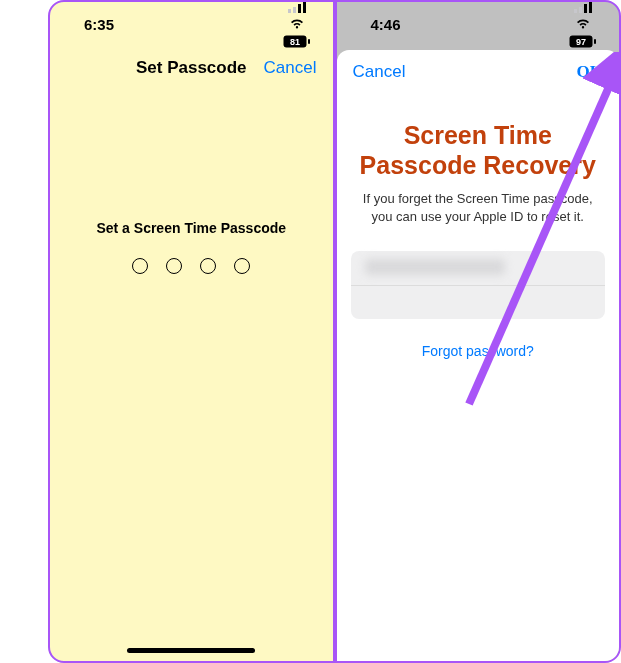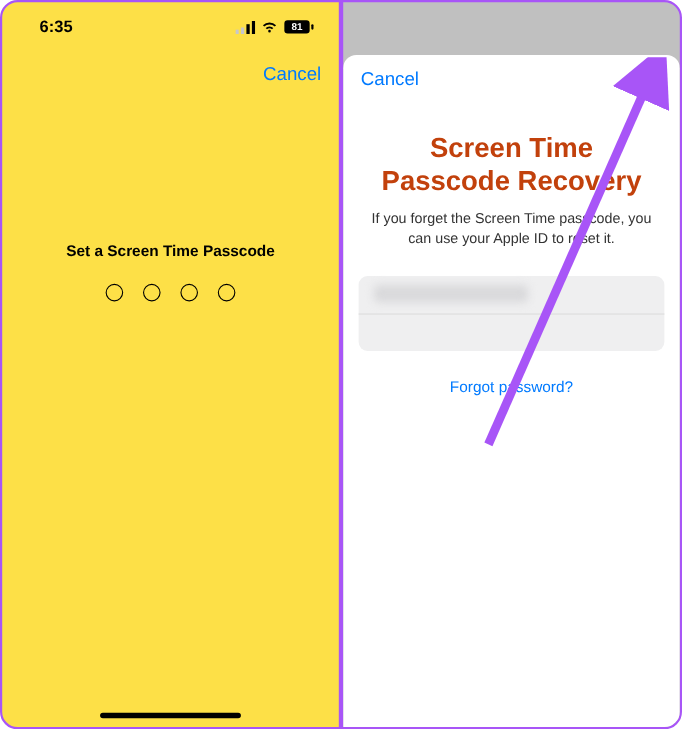--- a/index.html
+++ b/index.html
@@ -11,33 +11,33 @@
       width: 621px;
       height: 663px;
     }
     .phone {
       width: 310px;
       height: 663px;
       border: 2px solid #a855f7;
       position: relative;
       overflow: hidden;
     }
-    .phone.left { border-radius: 16px 0 0 16px; background: #fde047; }
+    .phone.left { border-radius: 16px 0 0 16px; background: #fef9c3; margin-left: 48px; }
     .phone.right { border-radius: 0 16px 16px 0; background: #c0c0c0; }
     .status-bar {
       height: 44px;
       display: flex;
       justify-content: space-between;
       align-items: center;
       padding: 0 22px 0 34px;
       font-size: 15px;
       font-weight: 600;
       color: #000;
     }
-    .status-right { display: flex; align-items: flex-end; gap: 5px; }
+    .status-right { display: flex; align-items: center; gap: 5px; flex-direction: column; }
     .nav-bar {
       height: 44px;
       display: flex;
       align-items: center;
       justify-content: center;
       position: relative;
       padding: 0 16px;
     }
     .nav-title { font-size: 17px; font-weight: 600; color: #000; }
     .nav-cancel-right { position: absolute; right: 16px; font-size: 17px; color: #007aff; }
@@ -150,33 +150,53 @@
           <path d="M8 10.5a1.2 1.2 0 100-2.4 1.2 1.2 0 000 2.4zM4.5 6.5a5 5 0 017 0l-1.2 1.2a3.3 3.3 0 00-4.6 0L4.5 6.5zM2 4a8.5 8.5 0 0112 0l-1.2 1.2a6.8 6.8 0 00-9.6 0L2 4z" fill="#000"></path>
         </svg>
       <svg width="28" height="13" viewBox="0 0 28 13">
           <rect x="0.5" y="0.5" width="23" height="12" rx="3" fill="#000"></rect>
           <rect x="25" y="4" width="2" height="5" rx="1" fill="#000"></rect>
           <text x="12" y="9.5" font-size="9" font-weight="600" fill="#fff" text-anchor="middle">81</text>
         </svg>
     </div>
   </div>
   <div class="nav-bar">
+    <span class="nav-title">Set Passcode</span>
     <span class="nav-cancel-right">Cancel</span>
   </div>
   <div class="prompt">Set a Screen Time Passcode</div>
   <div class="dots">
     <div class="dot"></div>
     <div class="dot"></div>
     <div class="dot"></div>
     <div class="dot"></div>
   </div>
   <div class="home-indicator"></div>
 </div>
 
 <div class="phone right">
+  <div class="status-bar">
+    <span>4:46</span>
+    <div class="status-right">
+      <svg width="18" height="12" viewBox="0 0 18 12">
+          <rect x="0" y="8" width="3" height="4" fill="#c7c7cc"></rect>
+          <rect x="5" y="6" width="3" height="6" fill="#c7c7cc"></rect>
+          <rect x="10" y="3" width="3" height="9" fill="#000"></rect>
+          <rect x="15" y="0" width="3" height="12" fill="#000"></rect>
+        </svg>
+      <svg width="16" height="12" viewBox="0 0 16 12">
+          <path d="M8 10.5a1.2 1.2 0 100-2.4 1.2 1.2 0 000 2.4zM4.5 6.5a5 5 0 017 0l-1.2 1.2a3.3 3.3 0 00-4.6 0L4.5 6.5zM2 4a8.5 8.5 0 0112 0l-1.2 1.2a6.8 6.8 0 00-9.6 0L2 4z" fill="#000"></path>
+        </svg>
+      <svg width="28" height="13" viewBox="0 0 28 13">
+          <rect x="0.5" y="0.5" width="23" height="12" rx="3" fill="#000"></rect>
+          <rect x="25" y="4" width="2" height="5" rx="1" fill="#000"></rect>
+          <text x="12" y="9.5" font-size="9" font-weight="600" fill="#fff" text-anchor="middle">97</text>
+        </svg>
+    </div>
+  </div>
   <div class="sheet">
     <div class="nav-bar">
       <span class="nav-cancel-left">Cancel</span>
       <span class="nav-ok-right">OK</span>
     </div>
     <div class="recovery-title">Screen Time
 Passcode Recovery</div>
     <div class="recovery-sub">If you forget the Screen Time passcode, you can use your Apple ID to reset it.</div>
     <div class="appleid-field">
       <div class="appleid-blur"></div>

